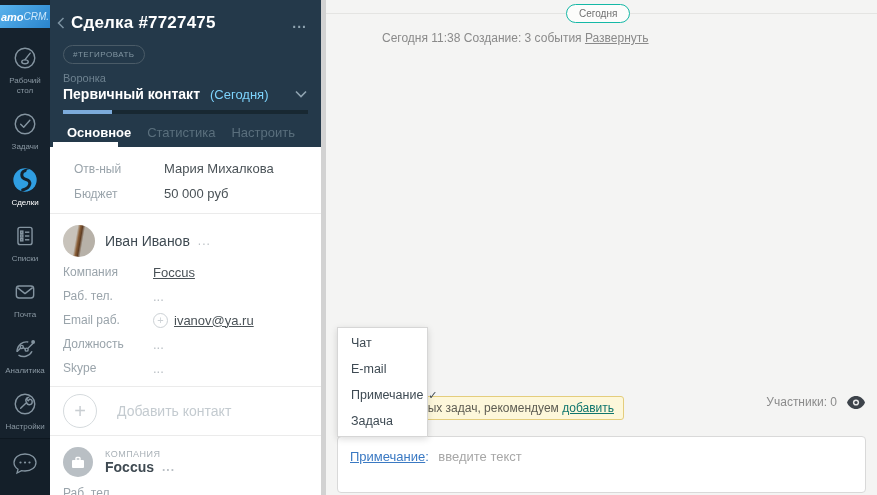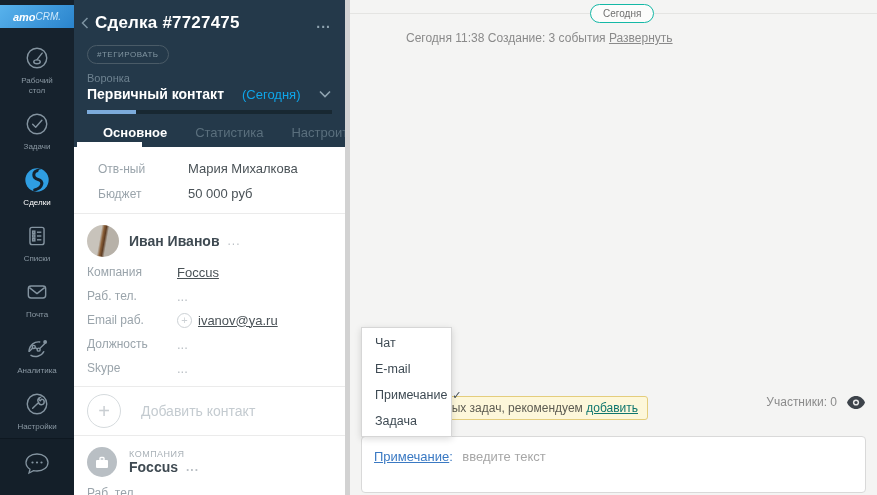--- a/index.html
+++ b/index.html
@@ -1,21 +1,21 @@
 <!DOCTYPE html>
 <html><head>
 <meta charset="utf-8">
 <style>
   * { margin:0; padding:0; box-sizing:border-box; }
   html,body { width:877px; height:495px; overflow:hidden; }
   body { font-family:"Liberation Sans","DejaVu Sans",sans-serif; background:#f4f4f3; }
   .app { position:relative; width:877px; height:495px; display:flex; }
 
   
-  .sidebar { width:74px; background:#16222d; display:flex; flex-direction:column; flex-shrink:0; }
+  .sidebar { width:50px; background:#16222d; display:flex; flex-direction:column; flex-shrink:0; }
   .logo { height:44px; margin-top:5px; background:linear-gradient(135deg,#58b2ec,#2a84cd);
           display:flex; align-items:center; justify-content:center; cursor:pointer; }
   .logo-amo { color:#fff; font-style:italic; font-weight:bold; font-size:11px; }
   .logo-crm { color:#cfe9fb; font-style:italic; font-size:10px; }
   .nav { display:flex; flex-direction:column; margin-top:8px; }
   .nav-item { display:flex; flex-direction:column; align-items:center; padding:7px 0 6px; cursor:pointer; }
   .nav-icon { width:30px; height:30px; display:flex; align-items:center; justify-content:center; color:#8494a0; }
   .nav-label { font-size:8px; color:#8a98a3; margin-top:3px; text-align:center; line-height:10px; padding:0 20px; }
   .nav-item.active .nav-label { color:#ffffff; }
   .sidebar-bottom { margin-top:auto; border-top:1px solid #0e1821; padding:12px 0 14px;
@@ -28,44 +28,44 @@
   .title-row { display:flex; align-items:center; padding:13px 14px 0 4px; }
   .back-btn { width:14px; height:18px; display:flex; align-items:center; justify-content:center; color:#7d93a2; cursor:pointer; }
   .deal-title { color:#ffffff; font-size:17px; font-weight:bold; margin-left:3px; letter-spacing:.2px; }
   .hdr-more { margin-left:auto; color:#8fa3b0; font-size:14px; font-weight:bold; letter-spacing:1px; line-height:6px; cursor:pointer; }
   .tag-btn { display:inline-block; margin:12px 0 0 13px; padding:4px 9px; background:transparent;
              border:1px solid #4a5b67; border-radius:10px; color:#8296a2; font-size:8px;
              letter-spacing:.5px; cursor:pointer; font-family:inherit; }
   .funnel-label { margin:8px 0 0 13px; font-size:11px; color:#6e8290; }
   .stage-row { display:flex; align-items:center; margin:2px 14px 0 13px; }
   .stage-name { color:#ffffff; font-size:14px; font-weight:bold; }
-  .stage-suffix { color:#0ea5e9; font-size:13px; margin-left:18px;text-align:center; }
+  .stage-suffix { color:#7dd3fc; font-size:13px; margin-left:10px;text-align:center; }
   .stage-caret { margin-left:auto; color:#8fa3b0; cursor:pointer; display:flex; }
   .progress { margin:8px 13px 0 13px; height:4px; background:#182832; }
   .progress-fill { height:4px; width:20%; background:#7cabdb; }
   .tabs { position:absolute; bottom:0; left:0; right:0; height:30px; display:flex; align-items:center; padding-left:17px; }
-  .tab { font-size:13px; color:#5a6f7d; margin-right:16px; cursor:pointer;margin-left:12px; }
+  .tab { font-size:13px; color:#5a6f7d; margin-right:16px; cursor:pointer; }
   .tab.active { color:#ffffff; font-weight:bold; }
   .tab-underline { position:absolute; left:3px; bottom:0; width:65px; height:5px; background:#ffffff; }
 
   .deal-body { background:#fff; font-size:13px; }
   .sec { border-bottom:1px solid #ebebeb; }
   .sec:last-child { border-bottom:none; }
   .frow { display:flex; align-items:center; height:25px; padding-left:13px; }
   .frow .flabel { width:90px; flex-shrink:0; font-size:12px; color:#9aa4ab; }
   .frow .fvalue { color:#4a5257; font-size:13px; }
   .frow .fvalue.muted { color:#b9bfc4; }
   .flink { color:#4a5257; text-decoration:underline; cursor:pointer; }
   .sec-fields { padding:9px 11px 7px; }
   .sec-contact { padding:8px 0 6px; }
   .contact .frow { height:24px; }
   .person-row { display:flex; align-items:center; height:38px; padding-left:13px; }
   .avatar { width:32px; height:32px; border-radius:50%; flex-shrink:0; }
   .avatar.photo { background:linear-gradient(100deg,#c8c3bb 40%,#8a5f38 47%,#5e3c22 53%,#b7b1a8 60%); }
-  .person-name { margin-left:10px; font-size:14px; font-weight:bold; color:#3f4a52; }
+  .person-name { margin-left:10px; font-size:14px; font-weight:normal; color:#3f4a52; }
   .row-more { margin-left:8px; color:#b9bfc4; font-size:12px; letter-spacing:1px; cursor:pointer; }
   .plus-sm { display:inline-flex; width:15px; height:15px; border:1px solid #ccd1d5; border-radius:50%;
              color:#ccd1d5; align-items:center; justify-content:center; font-size:11px; margin-right:6px; cursor:pointer; }
   .sec-add { padding:7px 0; display:flex; align-items:center; cursor:pointer; }
   .plus-lg { width:34px; height:34px; border:1px solid #d6dbde; border-radius:50%; margin-left:13px;
              color:#c9ced2; display:flex; align-items:center; justify-content:center; font-size:20px; font-weight:300; }
   .add-label { margin-left:20px; font-size:14px; color:#c4cbd0; }
   .sec-company { padding:8px 0 0; }
   .company-row { display:flex; align-items:center; height:36px; padding-left:13px; }
   .avatar.company { width:30px; height:30px; background:#b9bfc4; display:flex; align-items:center; justify-content:center; }

